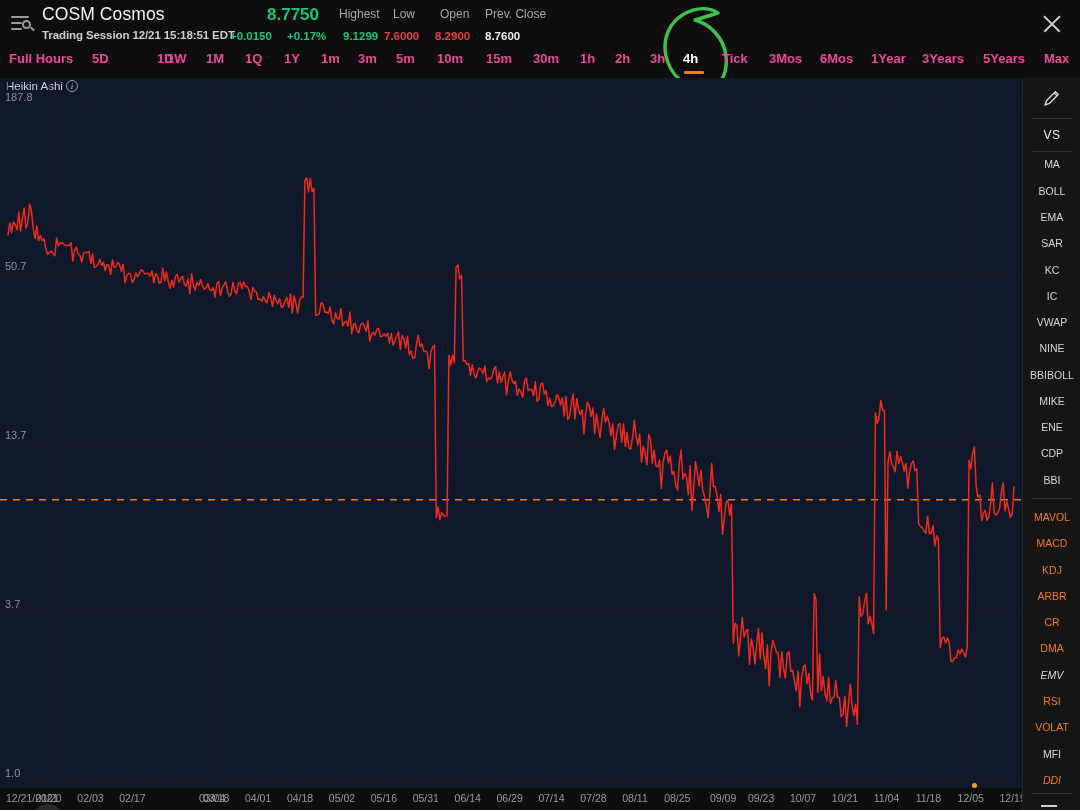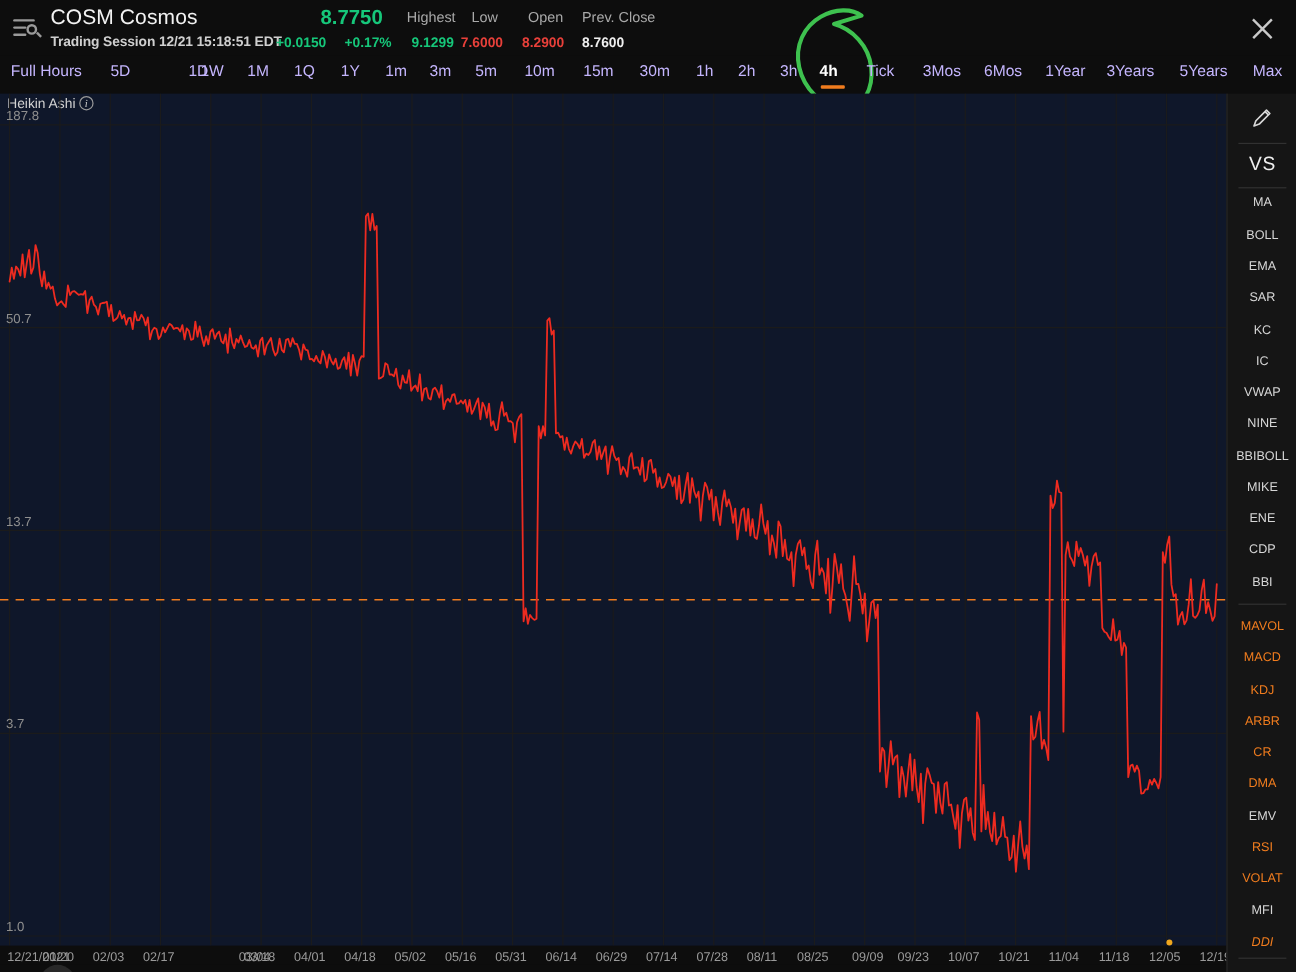--- a/index.html
+++ b/index.html
@@ -40,21 +40,21 @@
 
   #close-btn { position:absolute; right:14px; top:10px; width:28px; height:28px; cursor:pointer; }
   #close-btn:before, #close-btn:after {
     content:""; position:absolute; left:3px; top:13px; width:22px; height:1.7px; background:#c9c9c9;
   }
   #close-btn:before { transform:rotate(45deg); }
   #close-btn:after  { transform:rotate(-45deg); }
 
   
   #tf-bar { position:absolute; left:0; top:46px; width:1080px; height:32px; }
-  .tf { position:absolute; top:51px; font-size:13px; color:#c4b5fd; cursor:pointer; white-space:nowrap; }
+  .tf { position:absolute; top:51px; font-size:13px; color:#ec4899; cursor:pointer; white-space:nowrap;font-weight:bold; }
   .tf.active { color:#ffffff; font-weight:bold; }
   .tf-underline { position:absolute; height:2.5px; background:#f07c1e; border-radius:1px; }
   #tf-caret { position:absolute; left:76px; top:66px; width:0;height:0;
               border-left:5px solid transparent; border-top:5px solid #8c8c8c; }
   #tf-sep { position:absolute; left:760px; top:49px; width:1px; height:22px; background:#3a3a3a; }
 
   
   #annot { position:absolute; left:640px; top:4px; pointer-events:none; }
 
   
@@ -80,21 +80,21 @@
   #plus-btn:after  { left:14.2px; top:7px; width:1.6px; height:16px; }
 
   
   #sidebar { position:absolute; right:0; top:78px; width:58px; height:732px;
              background:#151515; border-left:1px solid #262626; }
   .sb-item { position:relative; width:58px; text-align:center; font-size:10.5px;
              color:#d6d6d6; cursor:pointer; line-height:1; }
   .sb-item.orange { color:#f07c1e; }
   .sb-divider { width:40px; height:1px; background:#313131; margin:0 auto; }
   #pencil-icon { margin:0 auto; }
-  #sb-vs { font-size:16px; color:#efefef; letter-spacing:.5px; }
+  #sb-vs { font-size:12px; color:#efefef; letter-spacing:.5px; }
   #sb-settings { margin:0 auto; width:22px; height:16px; position:relative; }
   #sb-settings .sbar { position:absolute; left:0; height:1.8px; background:#cfcfcf; }
   #sb-settings .s1 { top:2px; width:16px; }
 </style>
 </head>
 <body>
 
 <div id="app">
 
   <div id="header">
@@ -240,21 +240,21 @@
         <div class="sb-item" style="padding: 7.9px 0px;">ENE</div>
         <div class="sb-item" style="padding: 7.9px 0px;">CDP</div>
         <div class="sb-item" style="padding: 7.9px 0px;">BBI</div>
         <div class="sb-divider" style="margin: 5px auto;"></div>
         <div class="sb-item orange" style="padding: 7.9px 0px;">MAVOL</div>
         <div class="sb-item orange" style="padding: 7.9px 0px;">MACD</div>
         <div class="sb-item orange" style="padding: 7.9px 0px;">KDJ</div>
         <div class="sb-item orange" style="padding: 7.9px 0px;">ARBR</div>
         <div class="sb-item orange" style="padding: 7.9px 0px;">CR</div>
         <div class="sb-item orange" style="padding: 7.9px 0px;">DMA</div>
-        <div class="sb-item" style="padding: 7.9px 0px;">EMV</div>
+        <div class="sb-item" style="padding: 7.9px 0px; font-style: italic;">EMV</div>
         <div class="sb-item orange" style="padding: 7.9px 0px;">RSI</div>
         <div class="sb-item orange" style="padding: 7.9px 0px;">VOLAT</div>
         <div class="sb-item" style="padding: 7.9px 0px;">MFI</div>
         <div class="sb-item orange" style="padding: 7.9px 0px; font-style: italic;">DDI</div>
       </div>
     <div class="sb-divider"></div>
     <div style="height:9px"></div>
     <div class="sb-item">
       <div id="sb-settings">
         <div class="sbar s1"></div>

